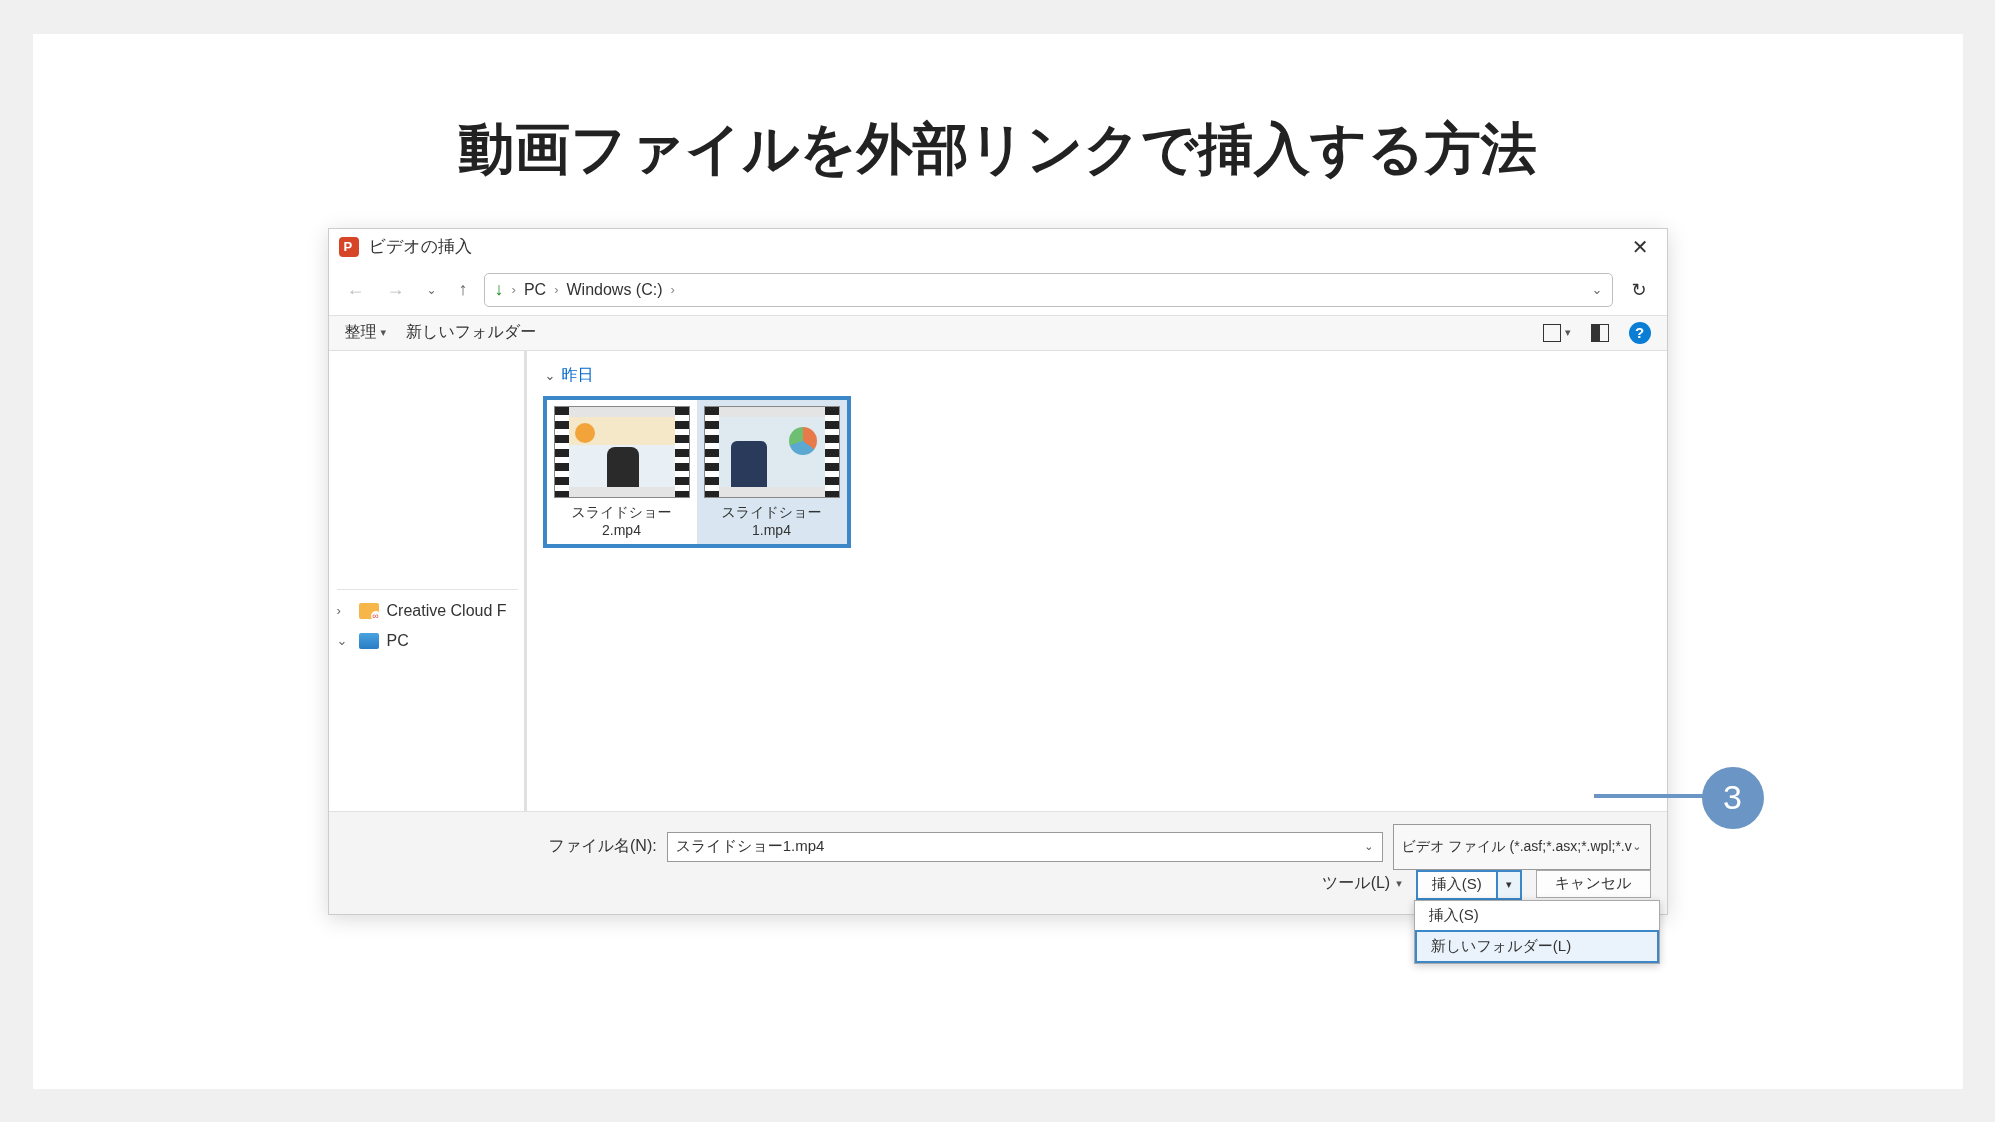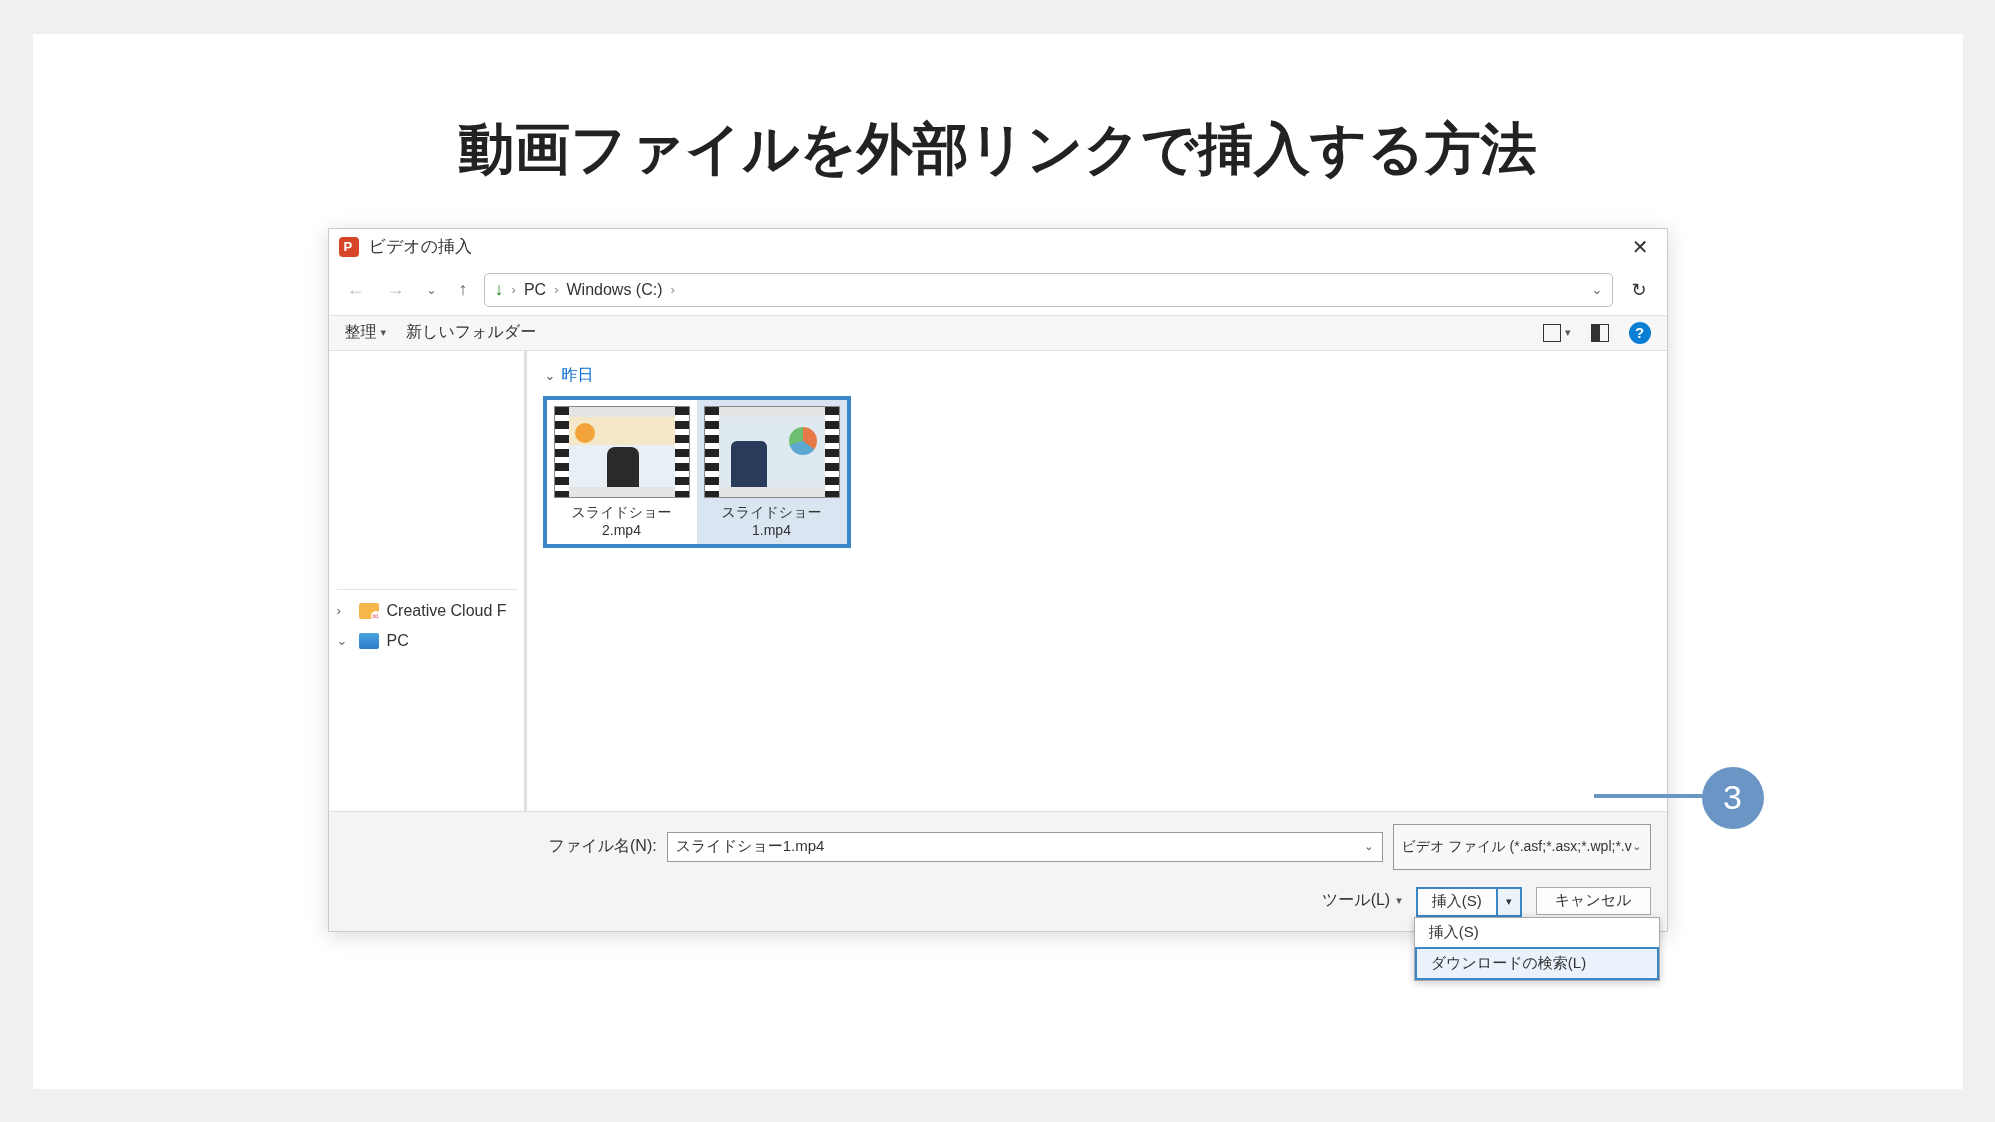--- a/index.html
+++ b/index.html
@@ -181,21 +181,21 @@
     
     .footer {
       background: #f4f4f4;
       border-top: 1px solid #e0e0e0;
       padding: 12px 16px 14px;
     }
     .fname-row {
       display: flex;
       align-items: center;
       gap: 10px;
-      margin-bottom: 17px;
+      margin-bottom: 0;
     }
     .fname-lbl { font-size: 16px; color: #333; margin-left: 204px; }
     .fname-input {
       flex: 1;
       height: 30px;
       border: 1px solid #999;
       background: #fff;
       padding: 0 8px;
       font-size: 15px;
       display:flex; align-items:center; justify-content:space-between;
@@ -389,21 +389,21 @@
             <span>ツール(L)</span>
             <span class="dd-caret">▾</span>
           </span>
           <div class="split-wrap">
             <div class="split-btn">
               <span class="split-main">挿入(S)</span>
               <span class="split-drop">▾</span>
             </div>
             <div class="dropdown-menu">
               <div class="menu-item">挿入(S)</div>
-              <div class="menu-item hl">ダウンロードの検索(L)</div>
+              <div class="menu-item hl">新しいフォルダー(L)</div>
             </div>
           </div>
           <span class="btn">キャンセル</span>
         </div>
       </div>
 
     </div>
   </div>
 
   <div class="callout-line"></div>

